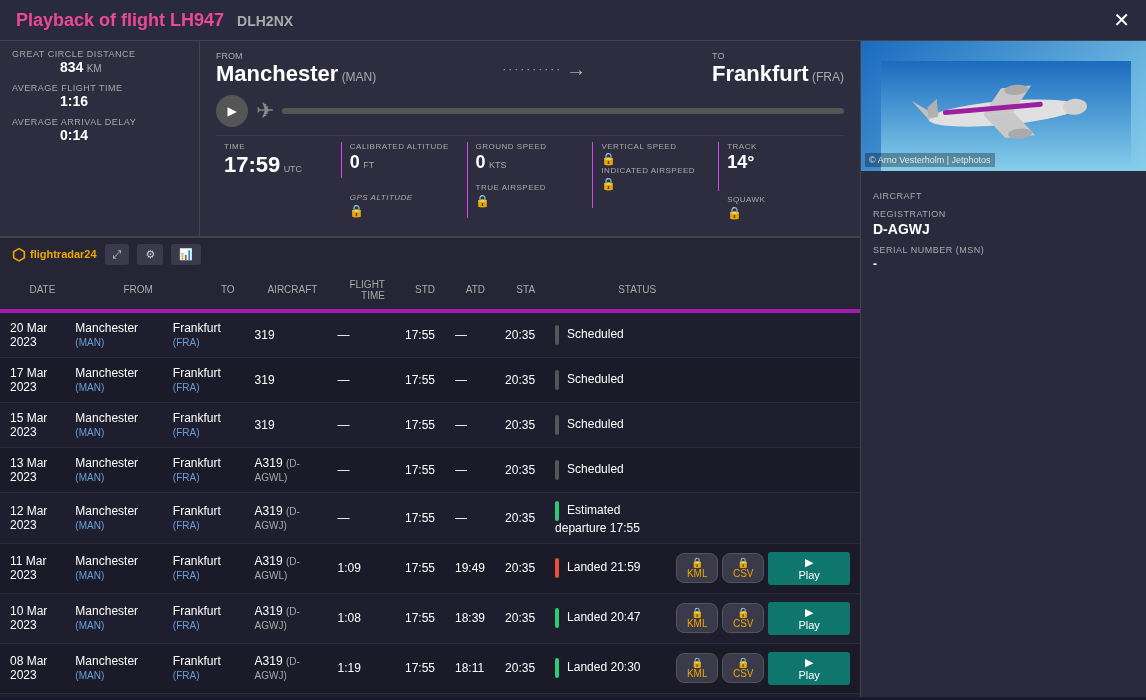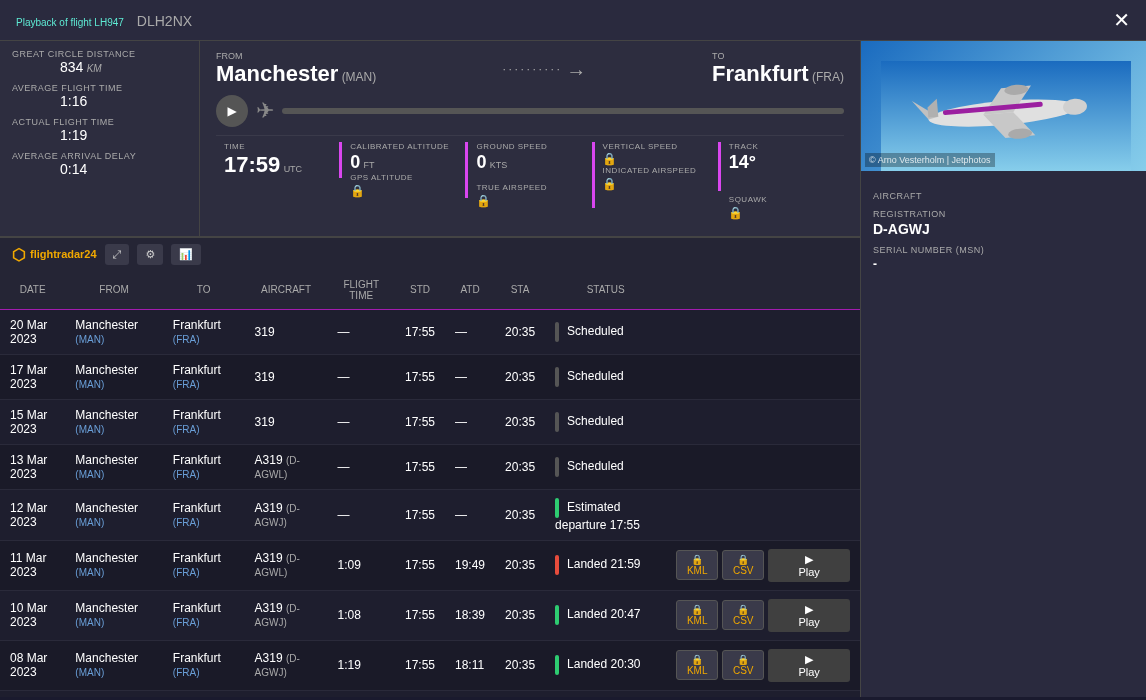--- a/index.html
+++ b/index.html
@@ -8,21 +8,21 @@
     
     .header {
       background: #2a2a3e;
       padding: 8px 16px;
       display: flex;
       align-items: center;
       justify-content: space-between;
       border-bottom: 1px solid #444;
     }
     .header-title { font-size: 18px; font-weight: bold; }
-    .header-title span { color: #5eead4; font-size: 10px; font-weight: normal; }
+    .header-title span { color: #ec4899; font-size: 18px; font-weight: bold; }
     .close-btn { background: none; border: none; color: #fff; font-size: 20px; cursor: pointer; }
 
     
     .main-layout {
       display: flex;
       height: calc(700px - 44px);
     }
 
     
     .left-panel {
@@ -53,22 +53,22 @@
       width: 200px;
       padding: 8px 12px;
       border-right: 1px solid #444;
       display: flex;
       flex-direction: column;
       gap: 4px;
     }
 
     .stat-item { margin-bottom: 4px; }
     .stat-label { color: #aaa; font-size: 9px; text-transform: uppercase; letter-spacing: 0.5px; }
-    .stat-value { font-size: 14px; font-weight: normal; padding-left: 48px; }
-    .stat-unit { font-size: 10px; color: #aaa; font-style: italic; }
+    .stat-value { font-size: 14px; font-weight: bold; padding-left: 48px; }
+    .stat-unit { font-size: 10px; color: #aaa; }
 
     
     .flight-route {
       flex: 1;
       padding: 10px 16px;
       display: flex;
       flex-direction: column;
       gap: 8px;
     }
 
@@ -121,21 +121,21 @@
       display: flex;
       align-items: flex-start;
       gap: 0;
       padding: 6px 0;
       border-top: 1px solid #3a3a4a;
     }
 
     .data-field {
       flex: 1;
       padding: 0 8px;
-      border-right: 3px solid #d946ef;
+      border-right: 1px solid #d946ef;
     }
     .data-field:last-child { border-right: none; }
 
     .field-label { font-size: 8px; color: #aaa; text-transform: uppercase; letter-spacing: 0.5px; line-height: 1.3; }
     .field-value { font-size: 18px; font-weight: bold; }
     .field-unit { font-size: 9px; color: #aaa; }
     .lock-icon { color: #f0a800; font-size: 12px; }
 
     .time-field { min-width: 100px; }
 
@@ -180,22 +180,22 @@
     thead tr {
       background: #252535;
     }
 
     thead th {
       padding: 8px 10px;
       font-size: 10px;
       color: #aaa;
       text-transform: uppercase;
       font-weight: normal;
-      text-align: center;
-      border-bottom: 1px solid #a21caf;
+      text-align: right;
+      border-bottom: 4px solid #a21caf;
     }
 
     tbody tr {
       border-bottom: 1px solid #2a2a3a;
       background: #1e1e2e;
     }
     tbody tr:nth-child(even) { background: #1a1a28; }
 
     td {
       padding: 8px 10px;
@@ -212,36 +212,36 @@
       height: 20px;
       margin-right: 8px;
       vertical-align: middle;
       border-radius: 2px;
     }
     .status-green { background: #2ecc71; }
     .status-red { background: #e74c3c; }
     .status-gray { background: #555; }
 
     .play-flight-btn {
-      background: #404040;
+      background: #0f766e;
       color: #fff;
       border: none;
       padding: 4px 28px;
       cursor: pointer;
       border-radius: 3px;
       font-size: 11px;
       display: flex; align-items: center; gap: 4px;
     }
     .kml-btn, .csv-btn {
       background: #3a3a4a;
       border: 1px solid #555;
       color: #f0a800;
       padding: 3px 6px;
       cursor: pointer;
-      border-radius: 3px;
+      border-radius: 8px;
       font-size: 10px;
     }
 
     .action-cell {
       display: flex;
       align-items: center;
       gap: 4px;
       justify-content: flex-end;
     }
 
@@ -287,43 +287,39 @@
       font-weight: bold;
     }
     .info-value.small { font-size: 12px; }
   </style>
 </head>
 <body>
 
 <div class="header">
   <div class="header-title">
     <span>Playback of flight LH947</span>
-    <span style="color:#aaa; font-size:14px; font-weight:normal; margin-left:8px;">DLH2NX</span>
+    <span style="color:#aaa; font-size:14px; font-weight:bold; margin-left:8px;">DLH2NX</span>
   </div>
   <button class="close-btn">✕</button>
 </div>
 
 <div class="main-layout">
 
   <div class="left-panel">
 
     <div class="stats-bar">
 
       <div class="stats-left">
         <div class="stat-item">
           <div class="stat-label">GREAT CIRCLE DISTANCE</div>
           <div><span class="stat-value">834</span> <span class="stat-unit">KM</span></div>
         </div>
         <div class="stat-item">
           <div class="stat-label">AVERAGE FLIGHT TIME</div>
           <div class="stat-value">1:16</div>
-        </div>
-        <div class="stat-item">
-          <div class="stat-label">ACTUAL FLIGHT TIME</div>
-          <div class="stat-value">1:19</div>
         </div>
         <div class="stat-item">
           <div class="stat-label">AVERAGE ARRIVAL DELAY</div>
           <div class="stat-value">0:14</div>
         </div>
       </div>
 
       <div class="flight-route">
         <div class="route-top">
           <div>
@@ -353,21 +349,21 @@
         </div>
 
         <div class="data-fields">
           <div class="data-field time-field">
             <div class="field-label">TIME</div>
             <div><span class="field-value" style="font-size:22px;">17:59</span> <span class="field-unit">UTC</span></div>
           </div>
           <div class="data-field">
             <div class="field-label">CALIBRATED ALTITUDE</div>
             <div><span class="field-value">0</span> <span class="field-unit">FT</span></div>
-            <div class="field-label" style="margin-top:0;">GPS ALTITUDE</div>
+            <div class="field-label" style="margin-top:20px;font-style:italic;">GPS ALTITUDE</div>
             <div class="lock-icon">🔒</div>
           </div>
           <div class="data-field">
             <div class="field-label">GROUND SPEED</div>
             <div><span class="field-value">0</span> <span class="field-unit">KTS</span></div>
             <div class="field-label" style="margin-top:10px;">TRUE AIRSPEED</div>
             <div class="lock-icon">🔒</div>
           </div>
           <div class="data-field">
             <div class="field-label">VERTICAL SPEED</div>

